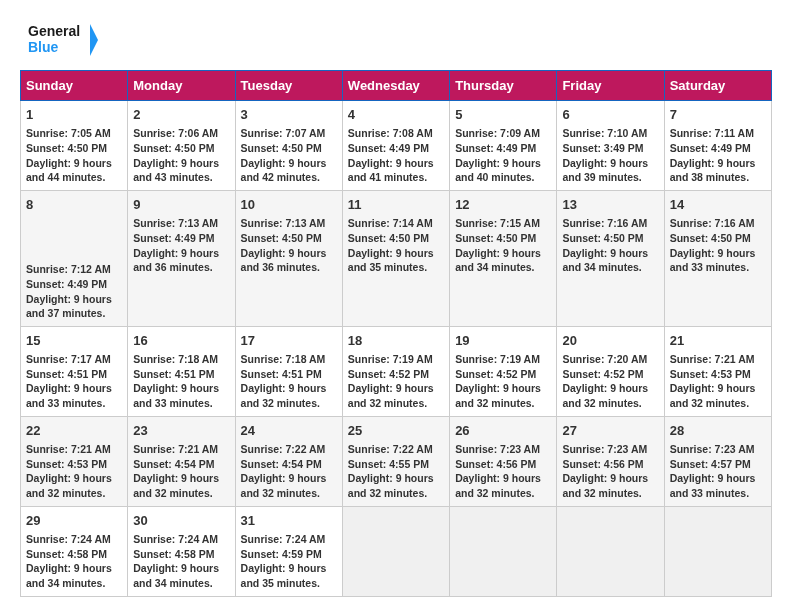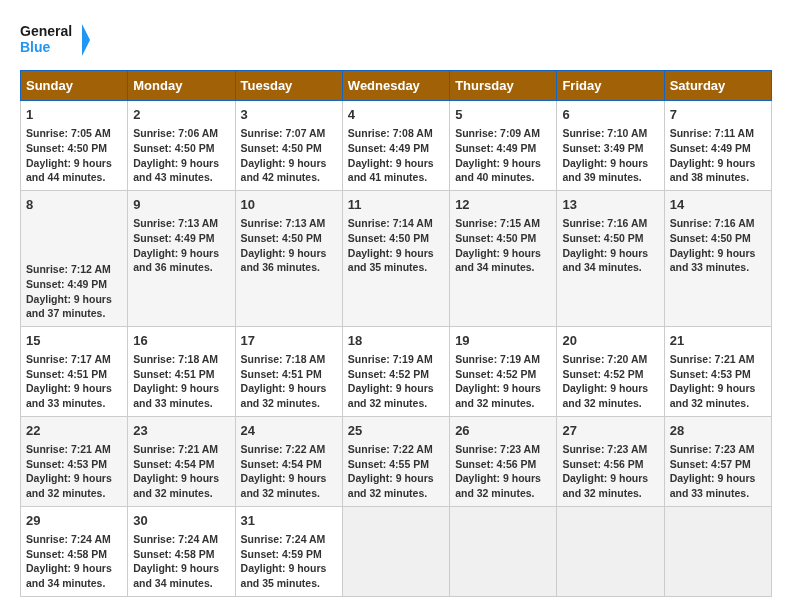--- a/index.html
+++ b/index.html
@@ -8,20 +8,21 @@
       background: #fff;
       width: 792px;
       min-height: 612px;
       padding: 20px;
     }
     .header {
       display: flex;
       justify-content: space-between;
       align-items: flex-start;
       margin-bottom: 10px;
+      margin-left: 8px;
     }
     .logo {
       display: flex;
       align-items: center;
       gap: 4px;
     }
     .title-block {
       text-align: right;
     }
     .main-title {
@@ -32,21 +33,21 @@
     .subtitle {
       font-size: 14px;
       color: #555;
     }
     table {
       width: 100%;
       border-collapse: collapse;
       font-size: 11px;
     }
     thead th {
-      background-color: #a16207;
+      background-color: #be185d;
       color: #fff;
       padding: 7px 5px;
       text-align: left;
       font-size: 13px;
       font-weight: bold;
       border: 1px solid #1565C0;
     }
     tbody tr td {
       vertical-align: top;
       padding: 5px 5px;

